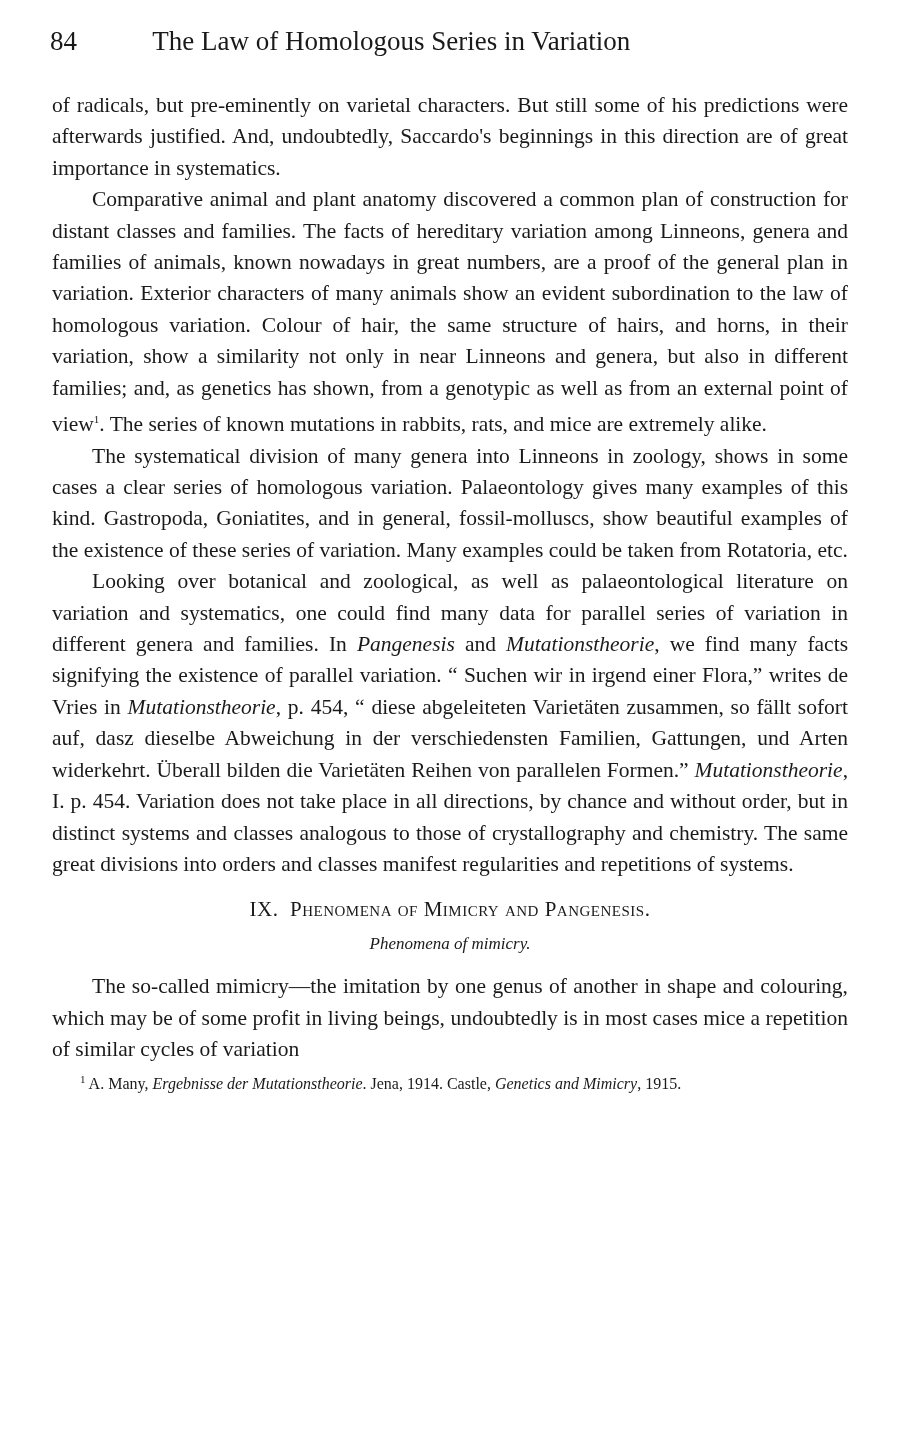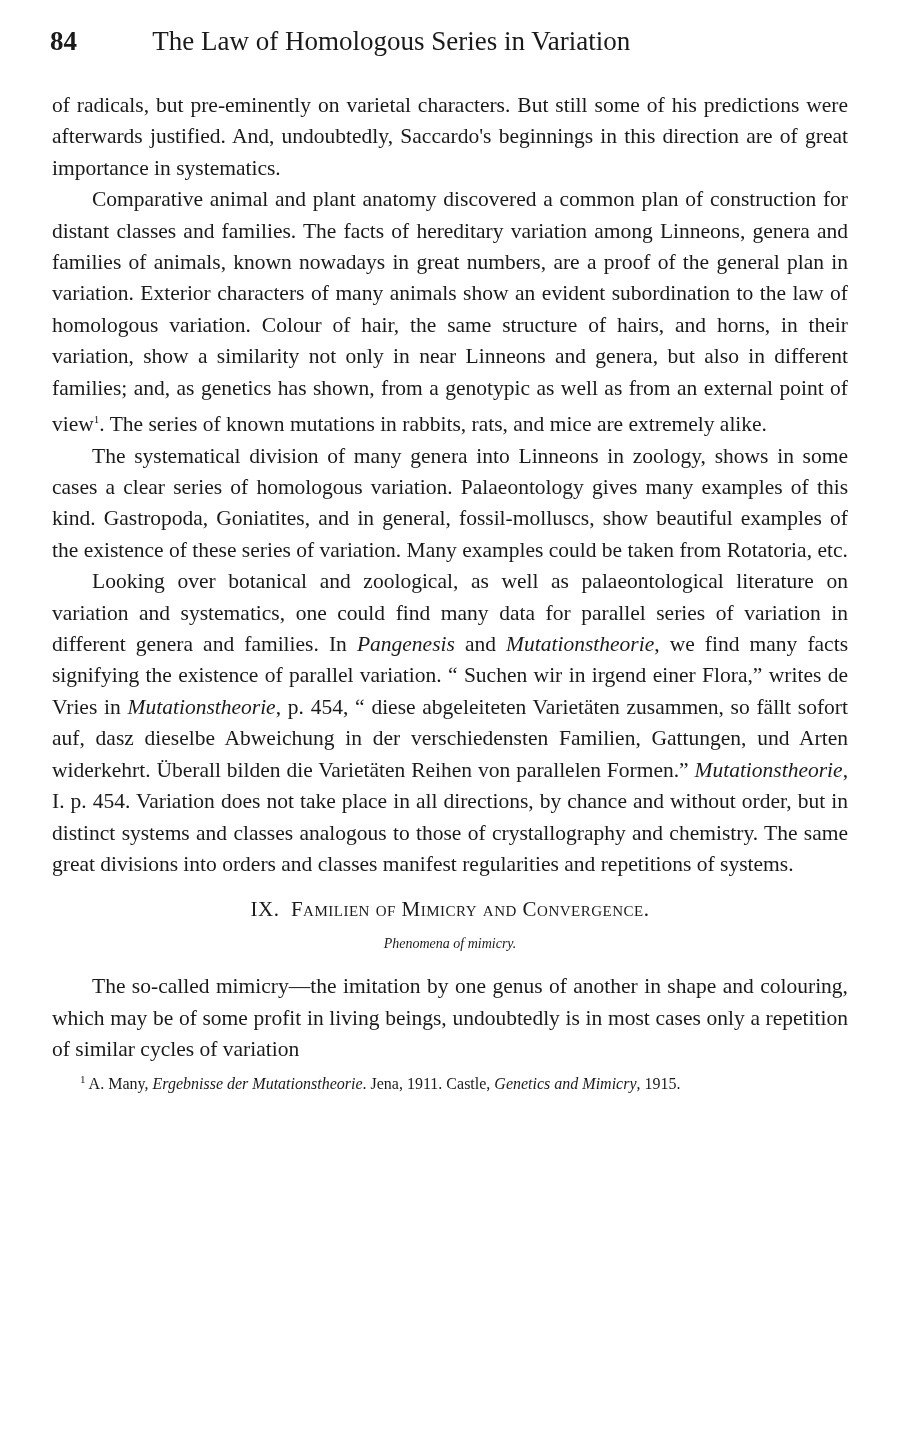--- a/index.html
+++ b/index.html
@@ -1,28 +1,28 @@
 <!DOCTYPE html>
 <html><head>
 <meta charset="utf-8">
 <style>
   html, body { margin: 0; padding: 0; background: #ffffff; }
   body { width: 900px; height: 1447px; position: relative; overflow: hidden;
          font-family: "Liberation Serif", "DejaVu Serif", serif; color: #1a1a1a; }
   .header { position: absolute; top: 26px; left: 50px; width: 820px; font-size: 27px; }
-  .pagenum { display: inline-block; width: 96px; font-weight: bold; }
+  .pagenum { display: inline-block; width: 96px; }
   .runtitle { }
   .marks { position: absolute; top: 0; right: 0; width: 300px; height: 30px; color: #bbb; font-size: 14px; }
   .body { position: absolute; top: 90px; left: 52px; width: 796px; font-size: 21.5px; line-height: 31.4px; text-align: justify; }
   .body p { margin: 0; }
   .indent { text-indent: 40px; }
   em { }
   .section { text-align: center; font-size: 21px; margin-top: 14px; letter-spacing: 0.5px; }
   .sc { font-variant: small-caps; }
-  .subsection { text-align: center; font-style: italic; font-size: 14px; margin-top: 2px; margin-bottom: 12px; }
+  .subsection { text-align: center; font-style: italic; font-size: 17px; margin-top: 2px; margin-bottom: 12px; }
   .footnote { font-size: 16px; line-height: 28px; margin-top: 8px; text-indent: 28px; }
   sup { font-size: 11px; }
 </style>
 </head>
 <body>
 
 <div class="marks"></div>
 
 <div class="header">
   <span class="pagenum">84</span>
@@ -31,20 +31,20 @@
 
 <div class="body">
   <div id="paras">
       <p><span>of radicals, but pre-eminently on varietal characters. But still some of his predictions were afterwards justified. And, undoubtedly, Saccardo's beginnings in this direction are of great importance in systematics.</span></p>
       <p class="indent"><span>Comparative animal and plant anatomy discovered a common plan of construction for distant classes and families. The facts of hereditary variation among Linneons, genera and families of animals, known nowadays in great numbers, are a proof of the general plan in variation. Exterior characters of many animals show an evident subordination to the law of homologous variation. Colour of hair, the same structure of hairs, and horns, in their variation, show a similarity not only in near Linneons and genera, but also in different families; and, as genetics has shown, from a genotypic as well as from an external point of view</span><sup>1</sup><span>. The series of known mutations in rabbits, rats, and mice are extremely alike.</span></p>
       <p class="indent"><span>The systematical division of many genera into Linneons in zoology, shows in some cases a clear series of homologous variation. Palaeontology gives many examples of this kind. Gastropoda, Goniatites, and in general, fossil-molluscs, show beautiful examples of the existence of these series of variation. Many examples could be taken from Rotatoria, etc.</span></p>
       <p class="indent"><span>Looking over botanical and zoological, as well as palaeontological literature on variation and systematics, one could find many data for parallel series of variation in different genera and families. In </span><em>Pangenesis</em><span> and </span><em>Mutationstheorie</em><span>, we find many facts signifying the existence of parallel variation. “ Suchen wir in irgend einer Flora,” writes de Vries in </span><em>Mutationstheorie</em><span>, p. 454, “ diese abgeleiteten Varietäten zusammen, so fällt sofort auf, dasz dieselbe Abweichung in der verschiedensten Familien, Gattungen, und Arten widerkehrt. Überall bilden die Varietäten Reihen von parallelen Formen.” </span><em>Mutationstheorie</em><span>, I. p. 454. Variation does not take place in all directions, by chance and without order, but in distinct systems and classes analogous to those of crystallography and chemistry. The same great divisions into orders and classes manifest regularities and repetitions of systems.</span></p>
     </div>
   <div class="section">
     <span>IX.</span>&nbsp;
-    <span class="sc">Familien of Mimicry and Convergence.</span>
+    <span class="sc">Phenomena of Mimicry and Pangenesis.</span>
   </div>
   <div class="subsection">Phenomena of mimicry.</div>
-  <p class="indent">The so-called mimicry—the imitation by one genus of another in shape and colouring, which may be of some profit in living beings, undoubtedly is in most cases only a repetition of similar cycles of variation</p>
+  <p class="indent">The so-called mimicry—the imitation by one genus of another in shape and colouring, which may be of some profit in living beings, undoubtedly is in most cases mice a repetition of similar cycles of variation</p>
   <p class="footnote">
-    <sup>1</sup><span id="fn-body"><span> A. Many, </span><em>Ergebnisse der Mutationstheorie</em><span>. Jena, 1911. Castle, </span><em>Genetics and Mimicry</em><span>, 1915.</span></span>
+    <sup>1</sup><span id="fn-body"><span> A. Many, </span><em>Ergebnisse der Mutationstheorie</em><span>. Jena, 1914. Castle, </span><em>Genetics and Mimicry</em><span>, 1915.</span></span>
   </p>
 </div>
 
 </body></html>

